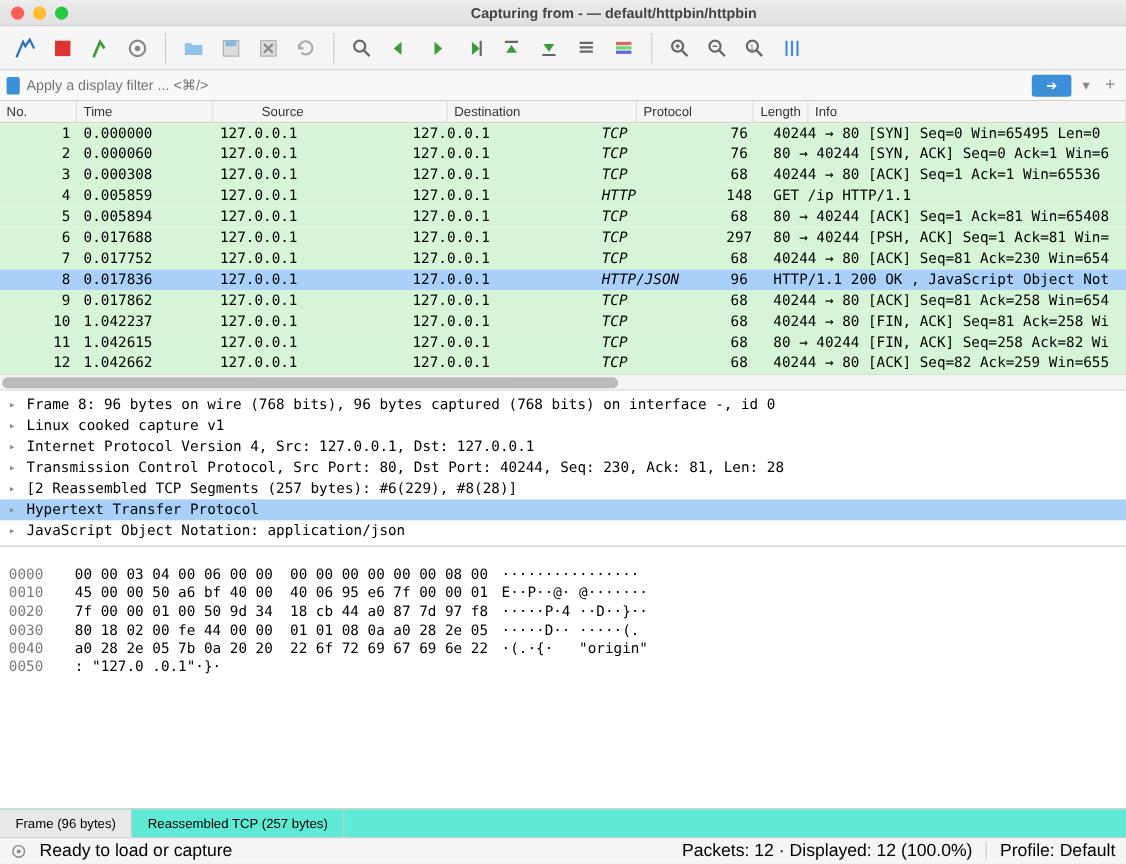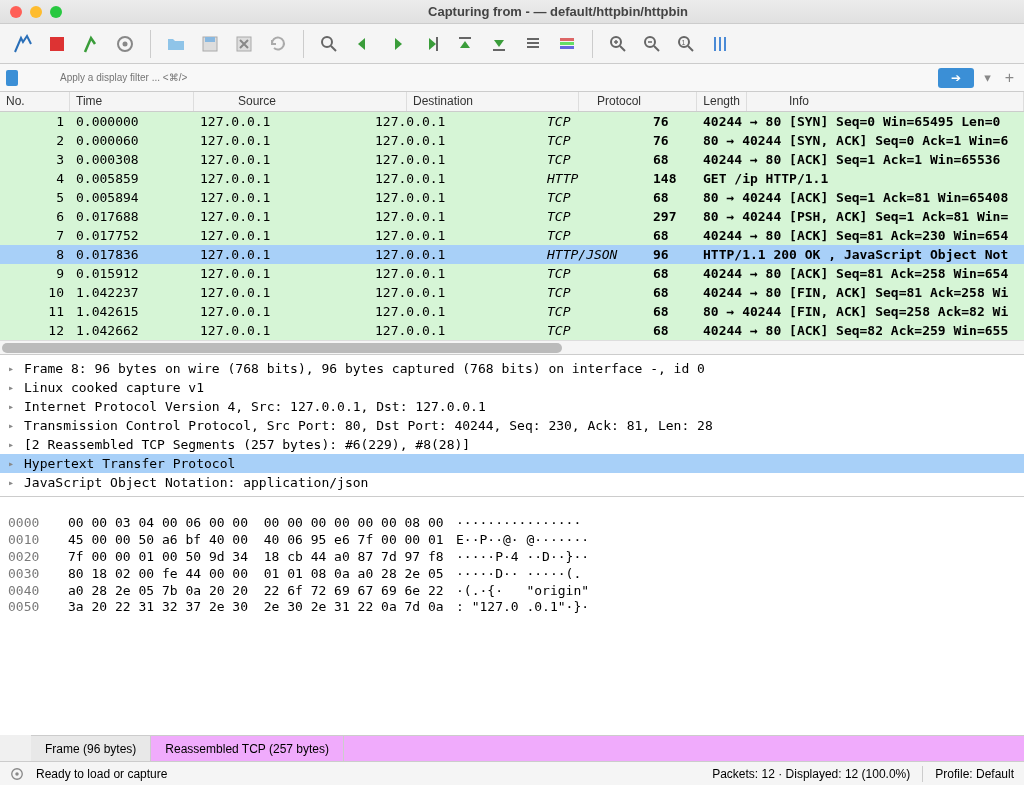--- a/index.html
+++ b/index.html
@@ -53,24 +53,23 @@
 }
 .filter-label {
   width: 12px; height: 16px;
   background: #3b8fd6;
   border-radius: 2px;
 }
 .filter-input {
   flex: 1;
   border: none;
   background: transparent;
-  font-size: 10px;
+  font-size: 13px;
   color: #888;
   outline: none;
-  margin-left: 36px;
 }
 .filter-arrow {
   width: 36px; height: 20px;
   background: #3b8fd6;
   border-radius: 3px;
   display: flex; align-items: center; justify-content: center;
   color: white;
   font-size: 12px;
 }
 .filter-dd {
@@ -93,23 +92,23 @@
 }
 .packet-header > div {
   padding: 2px 6px;
   border-right: 1px solid #ddd;
   overflow: hidden;
 }
 .col-no { width: 70px; text-align: left; }
 .col-time { width: 124px; }
 .col-src { width: 175px; margin-left: 38px; }
 .col-dst { width: 172px; }
-.col-proto { width: 106px; margin-left: 12px; }
+.col-proto { width: 106px; }
 .col-len { width: 50px; text-align: right; }
-.col-info { flex: 1; margin-left: 36px; }
+.col-info { flex: 1; }
 .packet-list {
   background: white;
   font-family: "Menlo", "Monaco", monospace;
   font-size: 13px;
   overflow: hidden;
   flex-shrink: 0;
 }
 .packet-row {
   display: flex;
   height: 19px;
@@ -120,22 +119,22 @@
   white-space: nowrap;
   overflow: hidden;
 }
 .row-green { background: #d6f5d6; }
 .row-blue { background: #a8d0f8; }
 .cell-no { width: 70px; text-align: right; padding-left: 20px !important; }
 .cell-time { width: 124px; }
 .cell-src { width: 175px; }
 .cell-dst { width: 172px; }
 .cell-proto { width: 106px; font-style: italic; }
-.cell-len { width: 50px; text-align: left; font-weight: bold; }
-.cell-info { flex: 1; font-weight: bold; }
+.cell-len { width: 50px; text-align: center; }
+.cell-info { flex: 1; }
 .hscroll { height: 14px; background: #f5f5f5; border-top: 1px solid #ddd; position: relative; }
 .hscroll-thumb { position: absolute; left: 2px; top: 2px; width: 560px; height: 10px; background: #bbb; border-radius: 5px; }
 .tree-pane {
   background: white;
   border-top: 1px solid #ccc;
   font-family: "Menlo", "Monaco", monospace;
   font-size: 13px;
   padding: 4px 0;
   flex-shrink: 0;
 }
@@ -156,41 +155,40 @@
   line-height: 1.3;
   flex: 1;
   overflow: hidden;
 }
 .hex-row { display: flex; gap: 18px; white-space: pre; }
 .hex-offset { color: #7a7a7a; width: 42px; }
 .hex-bytes { width: 370px; }
 .hex-ascii { }
 .tabs {
   display: flex;
-  background: #f0abfc;
+  background: #5eead4;
   border-top: 1px solid #ccc;
   height: 26px;
-  margin-left: 31px;
 }
 .tab {
   padding: 4px 14px;
   font-size: 12px;
   border-right: 1px solid #ccc;
   display: flex;
   align-items: center;
 }
 .tab.active { background: #e8e8e8; }
 .statusbar {
   height: 24px;
   background: #f5f5f5;
   border-top: 1px solid #ccc;
   display: flex;
   align-items: center;
   padding: 0 10px;
-  font-size: 12px;
+  font-size: 16px;
   gap: 12px;
 }
 .status-icon { width: 14px; height: 14px; color: #888; }
 .status-msg { flex: 1; }
 .status-sep { width: 1px; height: 16px; background: #ccc; }
 </style>
 </head>
 <body>
 
 <div class="titlebar">
@@ -415,21 +413,21 @@
       <div class="cell-no">8</div>
       <div class="cell-time">0.017836</div>
       <div class="cell-src">127.0.0.1</div>
       <div class="cell-dst">127.0.0.1</div>
       <div class="cell-proto">HTTP/JSON</div>
       <div class="cell-len">96</div>
       <div class="cell-info">HTTP/1.1 200 OK , JavaScript Object Not</div>
     </div>
     <div class="packet-row row-green">
       <div class="cell-no">9</div>
-      <div class="cell-time">0.015912</div>
+      <div class="cell-time">0.017862</div>
       <div class="cell-src">127.0.0.1</div>
       <div class="cell-dst">127.0.0.1</div>
       <div class="cell-proto">TCP</div>
       <div class="cell-len">68</div>
       <div class="cell-info">40244 → 80 [ACK] Seq=81 Ack=258 Win=654</div>
     </div>
     <div class="packet-row row-green">
       <div class="cell-no">10</div>
       <div class="cell-time">1.042237</div>
       <div class="cell-src">127.0.0.1</div>
@@ -491,21 +489,21 @@
       <span>JavaScript Object Notation: application/json</span>
     </div>
   </div>
 
 <div class="hex-pane" id="hex-pane">
     <div class="hex-row"><span class="hex-offset">0000</span><span class="hex-bytes">00 00 03 04 00 06 00 00  00 00 00 00 00 00 08 00</span><span class="hex-ascii">················</span></div>
     <div class="hex-row"><span class="hex-offset">0010</span><span class="hex-bytes">45 00 00 50 a6 bf 40 00  40 06 95 e6 7f 00 00 01</span><span class="hex-ascii">E··P··@· @·······</span></div>
     <div class="hex-row"><span class="hex-offset">0020</span><span class="hex-bytes">7f 00 00 01 00 50 9d 34  18 cb 44 a0 87 7d 97 f8</span><span class="hex-ascii">·····P·4 ··D··}··</span></div>
     <div class="hex-row"><span class="hex-offset">0030</span><span class="hex-bytes">80 18 02 00 fe 44 00 00  01 01 08 0a a0 28 2e 05</span><span class="hex-ascii">·····D·· ·····(.</span></div>
     <div class="hex-row"><span class="hex-offset">0040</span><span class="hex-bytes">a0 28 2e 05 7b 0a 20 20  22 6f 72 69 67 69 6e 22</span><span class="hex-ascii">·(.·{·   "origin"</span></div>
-    <div class="hex-row"><span class="hex-offset">0050</span><span class="hex-bytes">3a 20 22 31 32 37 2e 30  2e 30 2e 31 22 0a 7d 0a</span><span class="hex-ascii">: "127.0 .0.1"·}·</span></div>
+    <div class="hex-row"><span class="hex-offset">0050</span><span class="hex-ascii">: "127.0 .0.1"·}·</span></div>
   </div>
 
 <div class="tabs">
   <div class="tab active">Frame (96 bytes)</div>
   <div class="tab">Reassembled TCP (257 bytes)</div>
 </div>
 
 <div class="statusbar">
   <svg class="status-icon" viewBox="0 0 16 16">
       <circle cx="8" cy="8" r="6" fill="none" stroke="#888" stroke-width="1.5"></circle>

